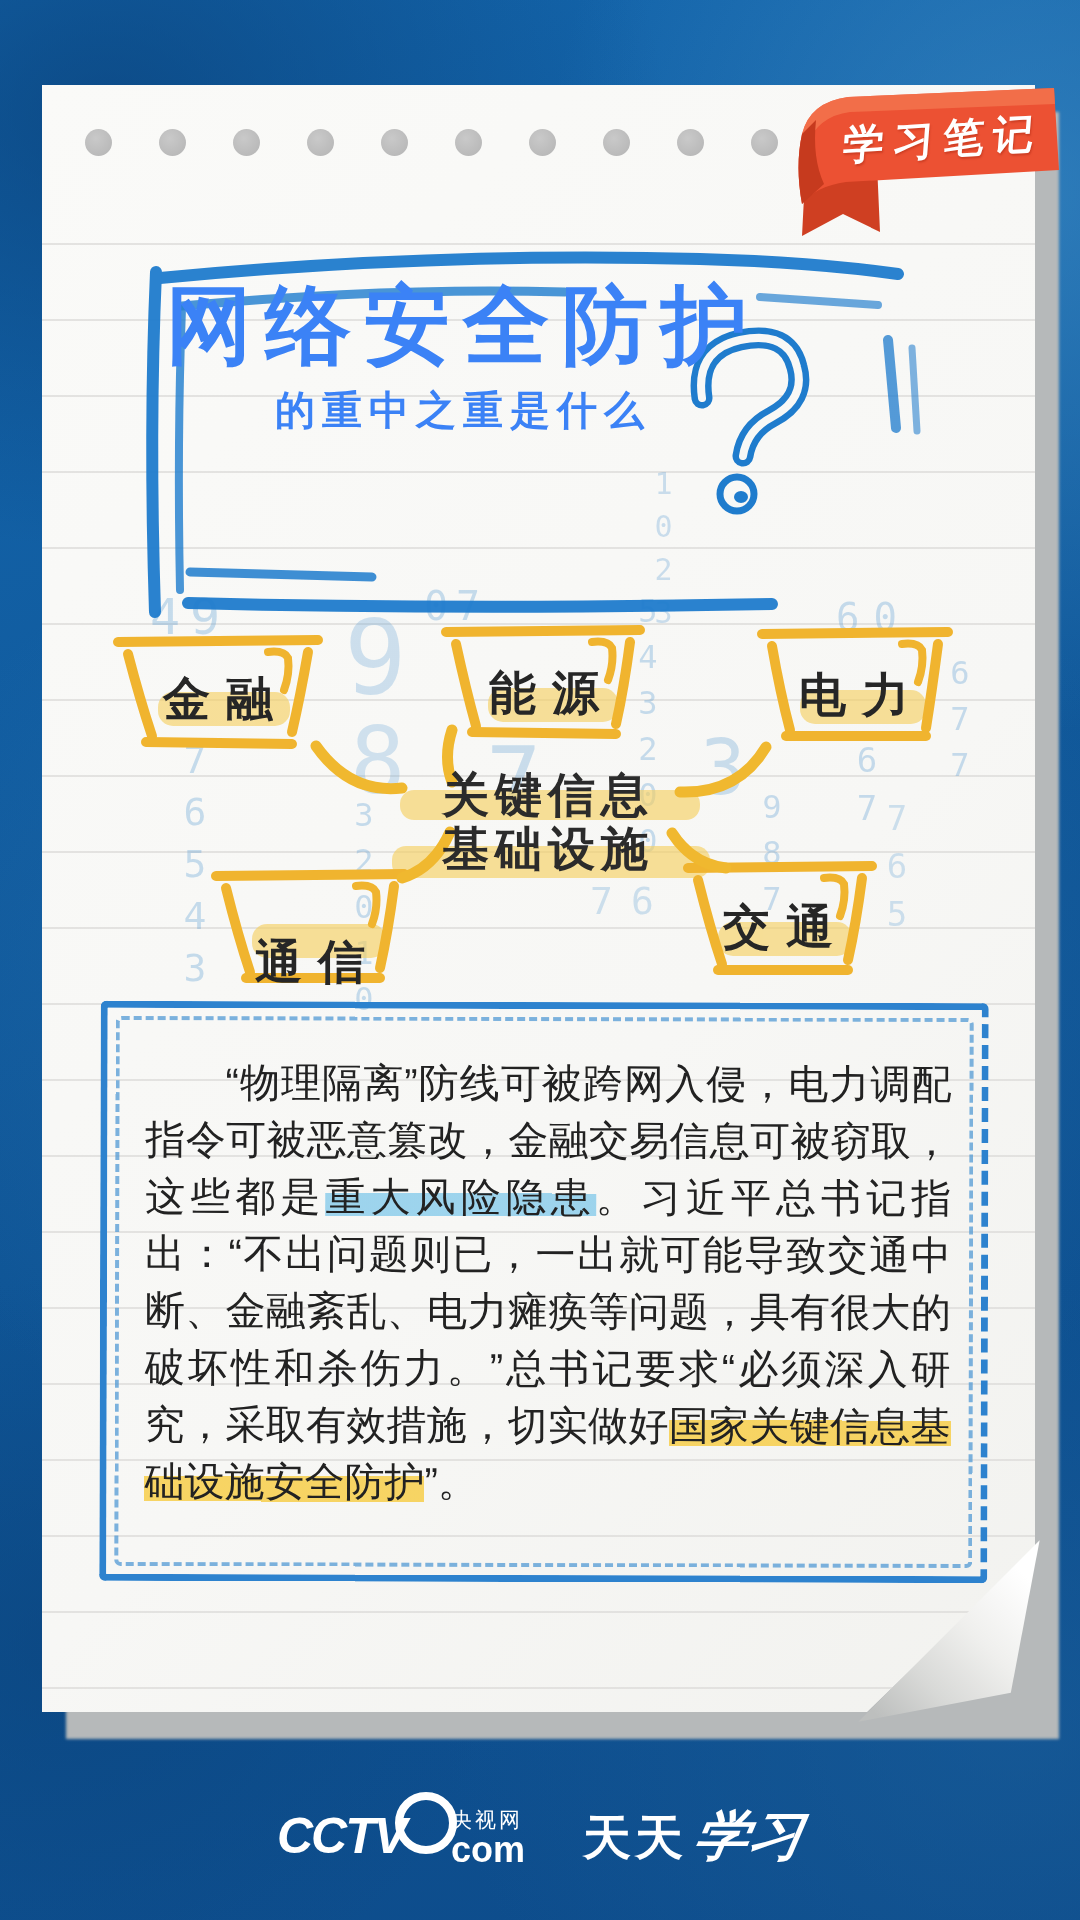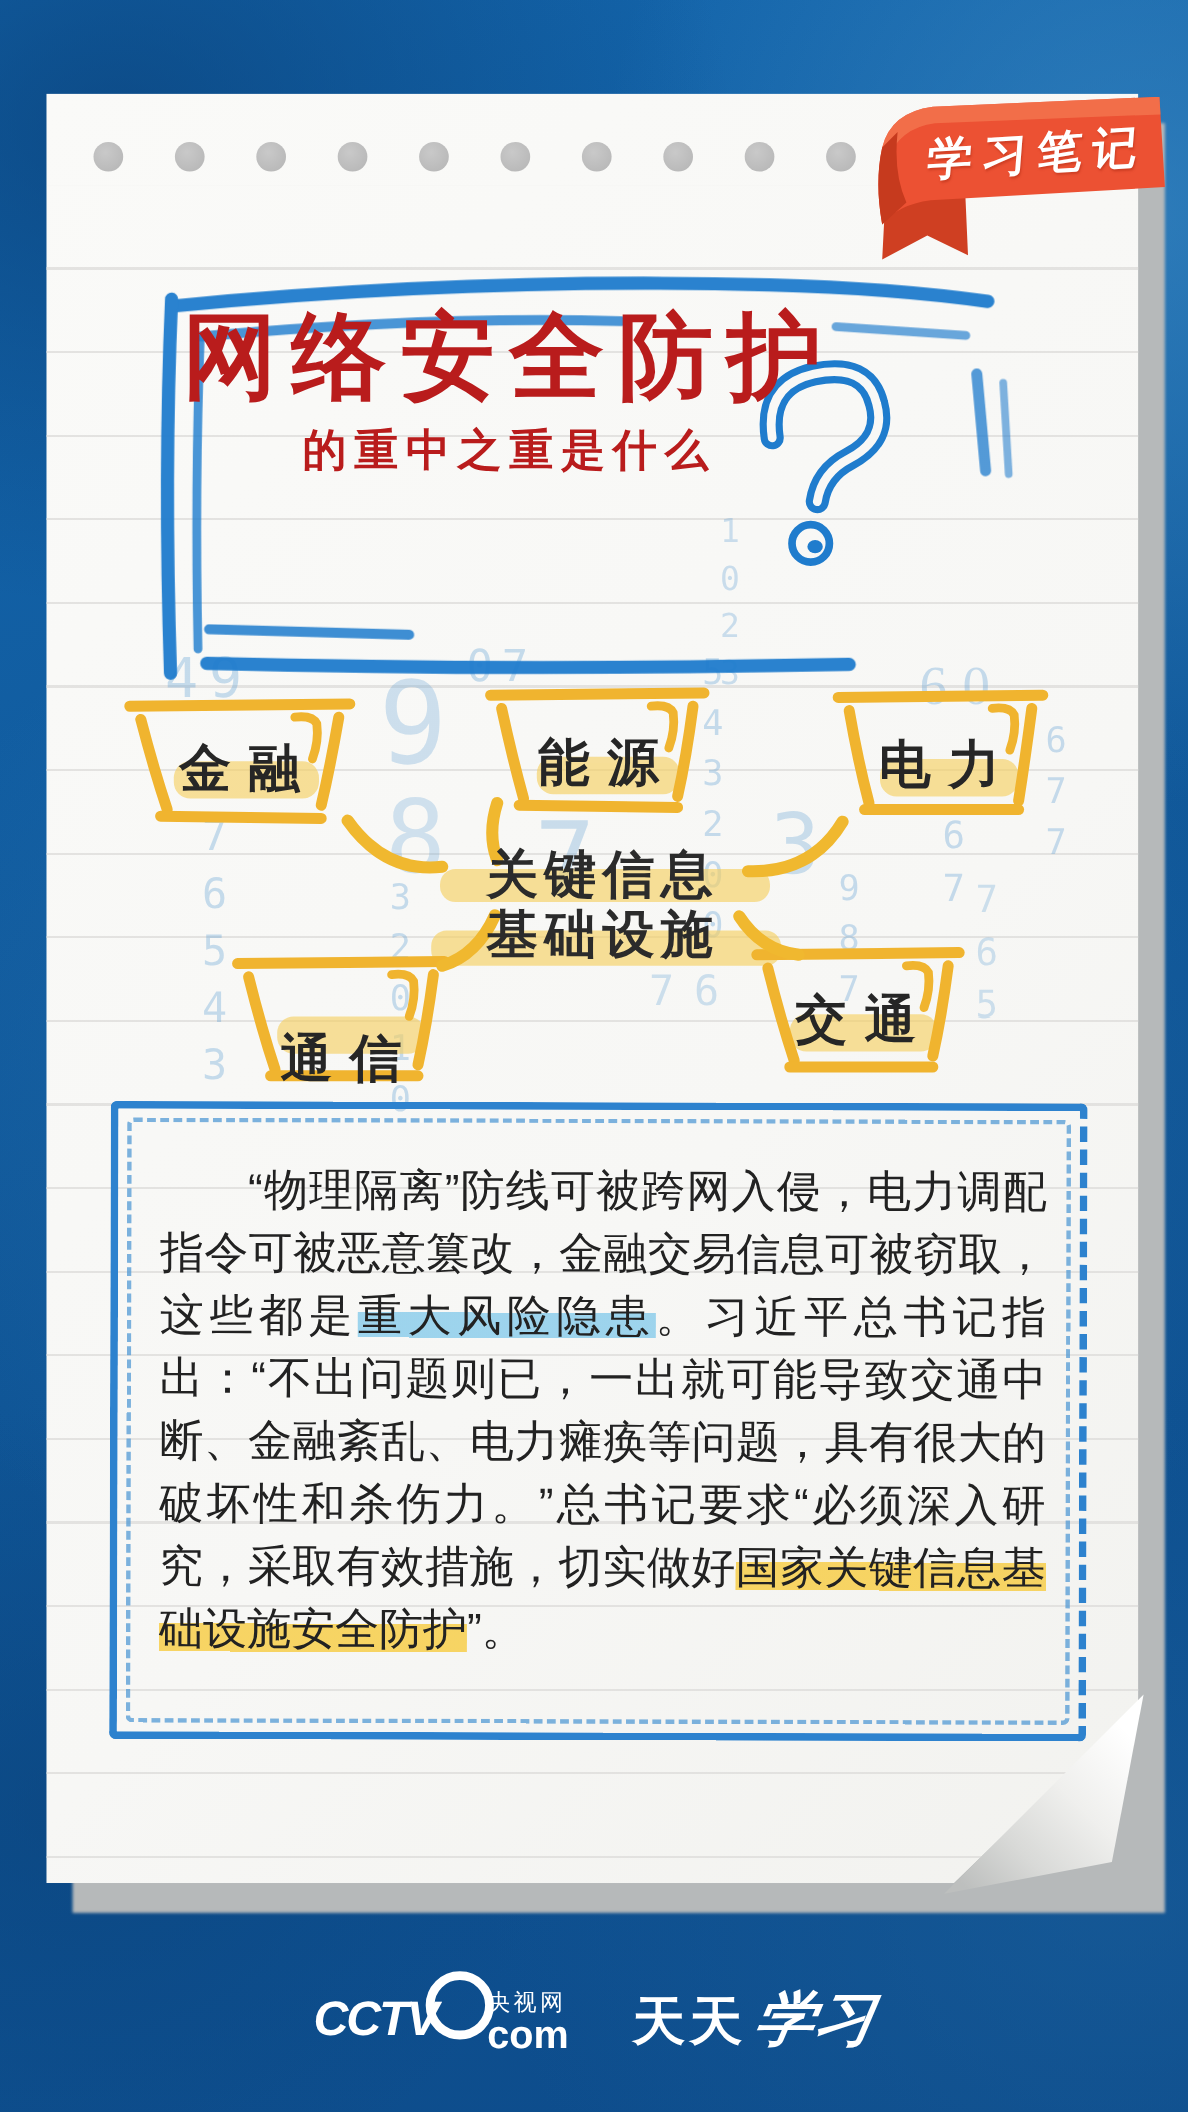--- a/index.html
+++ b/index.html
@@ -42,38 +42,38 @@
   .digit.v{writing-mode:vertical-rl;text-orientation:upright;letter-spacing:8px;}
   .d0{left:150px;top:592px;font-size:50px;letter-spacing:10px;}
   .d1{left:344px;top:606px;font-size:104px;opacity:.28;}
   .d2{left:350px;top:716px;font-size:92px;opacity:.26;}
   .d3{left:486px;top:736px;font-size:92px;opacity:.30;}
   .d4{left:632px;top:592px;font-size:32px;}
   .d5{left:700px;top:730px;font-size:76px;opacity:.30;}
   .d6{left:756px;top:788px;font-size:32px;}
   .d7{left:850px;top:740px;font-size:34px;}
   .d8{left:880px;top:798px;font-size:34px;opacity:.28;}
-  .d9{left:836px;top:598px;font-size:50px;letter-spacing:14px;font-family:Liberation Serif, serif;}
+  .d9{left:836px;top:598px;font-size:39px;letter-spacing:14px;}
   .d10{left:176px;top:738px;font-size:38px;}
   .d11{left:348px;top:796px;font-size:32px;}
   .d12{left:590px;top:882px;font-size:38px;letter-spacing:18px;opacity:.28;}
   .d13{left:944px;top:654px;font-size:32px;}
   .d14{left:424px;top:586px;font-size:40px;letter-spacing:8px;}
   .d15{left:648px;top:466px;font-size:30px;opacity:.30;}
   
   .overlay{position:absolute;left:0;top:0;z-index:4;pointer-events:none;}
   
   .ribbon-label{
     position:absolute;left:836px;top:112px;width:214px;z-index:6;text-align:center;
     color:#fff;font-size:41px;font-weight:700;letter-spacing:9px;
     transform:rotate(-3.5deg) skewX(-8deg);
     text-shadow:1px 2px 2px rgba(150,30,10,.35);
   }
   
-  .title-wrap{position:absolute;left:152px;top:282px;width:622px;z-index:5;text-align:center;color:#b91c1c;}
+  .title-wrap{position:absolute;left:152px;top:282px;width:622px;z-index:5;text-align:center;color:#3b82f6;}
   .title-line1{font-size:86px;font-weight:900;letter-spacing:13px;line-height:1.0;}
   .title-line2{font-size:40px;font-weight:900;letter-spacing:7px;line-height:1.0;margin-top:22px;}
   
   .node-label{position:absolute;z-index:5;color:#262626;font-weight:700;font-size:47px;letter-spacing:16px;white-space:nowrap;transform:translateX(-50%);}
   .nl-0{left:226px;top:668px;}
   .nl-1{left:552px;top:662px;}
   .nl-2{left:862px;top:664px;}
   .nl-3{left:318px;top:931px;text-align:center;}
   .nl-4{left:786px;top:896px;}
   .center-label{position:absolute;left:548px;z-index:5;color:#2b2b2b;font-weight:800;font-size:47px;letter-spacing:6px;white-space:nowrap;transform:translateX(-50%);}
@@ -89,21 +89,21 @@
   .quote-text{
     position:absolute;left:38px;top:46px;width:806px;
     color:#222;font-size:40px;line-height:57px;font-weight:500;
     text-indent:2em;text-align:justify;
   }
   .hl-blue{background:linear-gradient(transparent 42%,rgba(127,200,234,.75) 42%,rgba(127,200,234,.75) 94%,transparent 94%);}
   .hl-yellow{background:linear-gradient(transparent 38%,rgba(247,206,74,.85) 38%,rgba(247,206,74,.85) 96%,transparent 96%);}
   
   .footer{position:absolute;left:0;top:1800px;width:1080px;z-index:5;display:flex;justify-content:center;align-items:center;gap:58px;color:#fff;}
   .cctv-lockup{display:flex;align-items:center;}
-  .cctv-word{font-size:44px;font-weight:900;letter-spacing:-2px;font-style:italic;}
+  .cctv-word{font-size:50px;font-weight:900;letter-spacing:-2px;font-style:italic;}
   .cctv-ring{width:46px;height:46px;border:8px solid #fff;border-radius:50%;margin-left:-10px;margin-top:-26px;}
   .cctv-col{display:flex;flex-direction:column;margin-left:-6px;}
   .cctv-cn{font-size:21px;letter-spacing:3px;}
   .cctv-com{font-size:36px;font-weight:700;line-height:.9;}
   .brand{display:flex;align-items:baseline;gap:8px;}
   .brand-prefix{font-size:48px;font-weight:700;letter-spacing:4px;}
   .brand-script{font-size:54px;font-weight:700;font-style:italic;font-family:"DejaVu Serif","Liberation Serif",serif;transform:skewX(-10deg);}
 </style>
 </head>
 <body>

